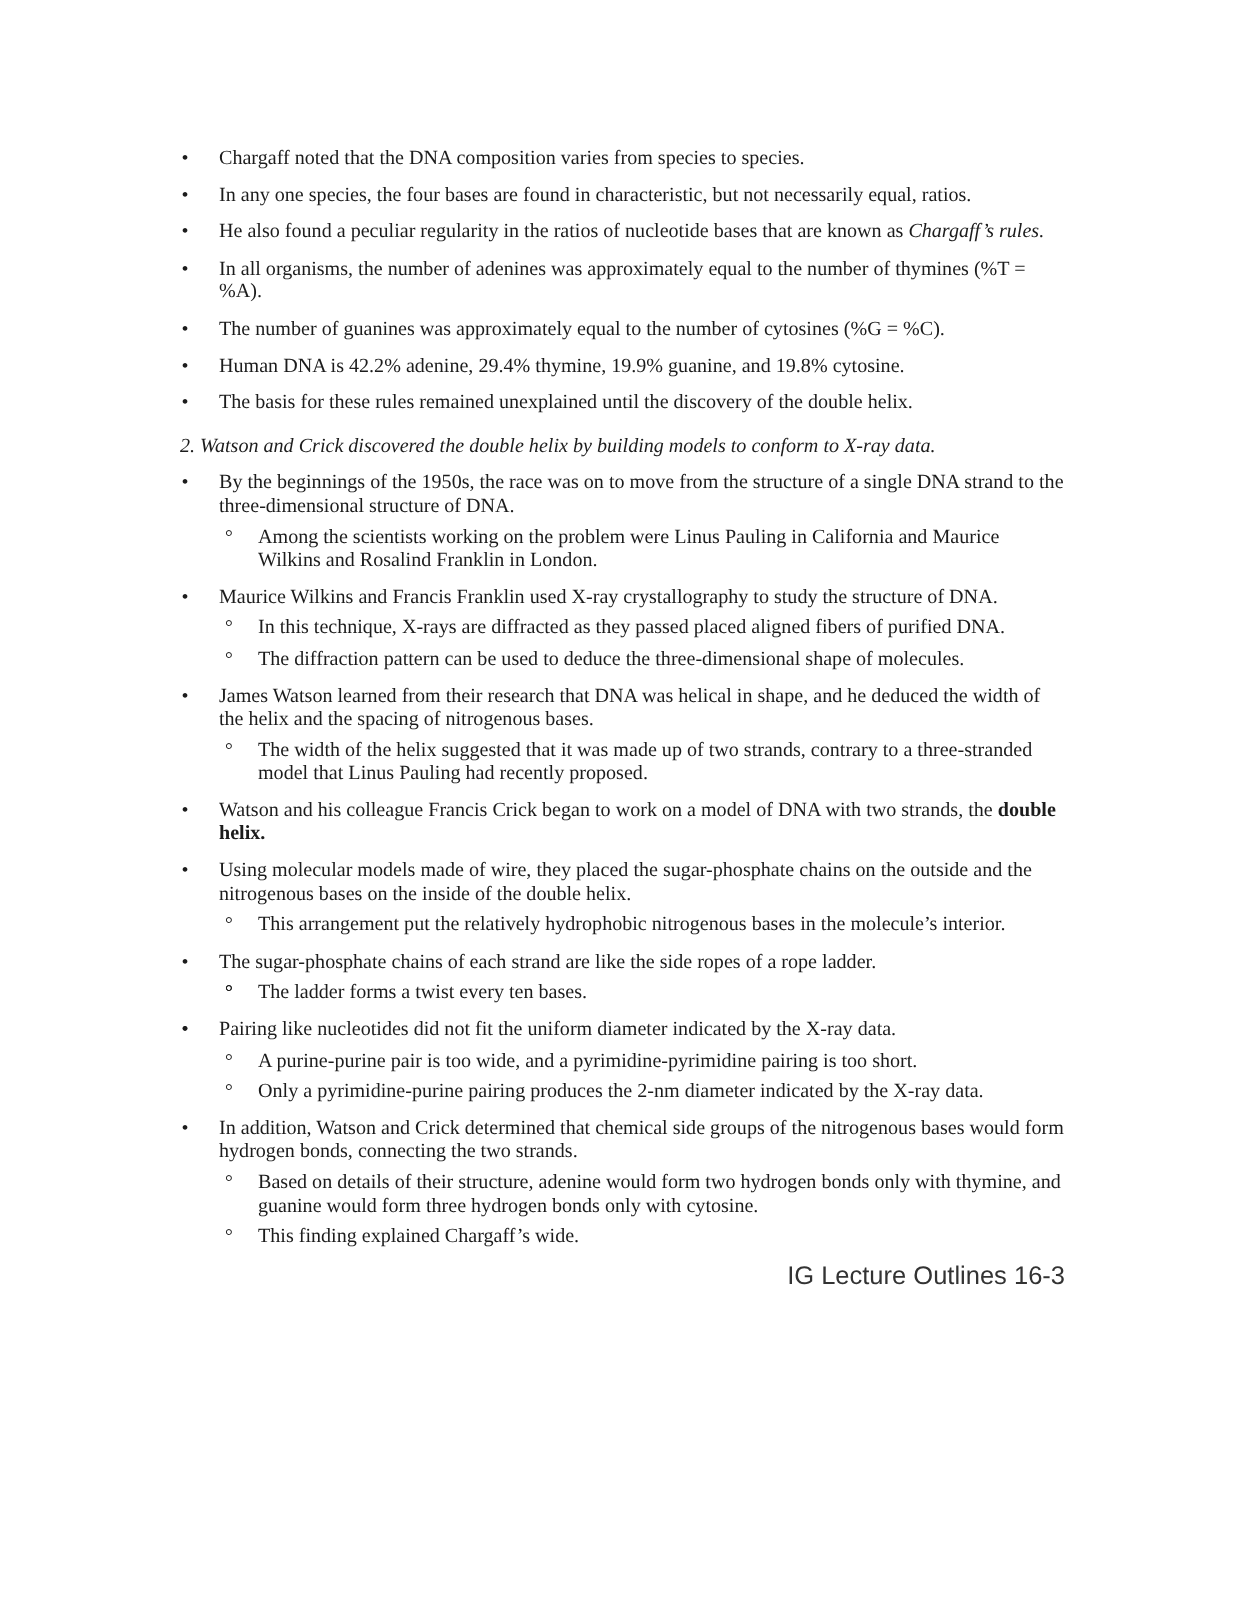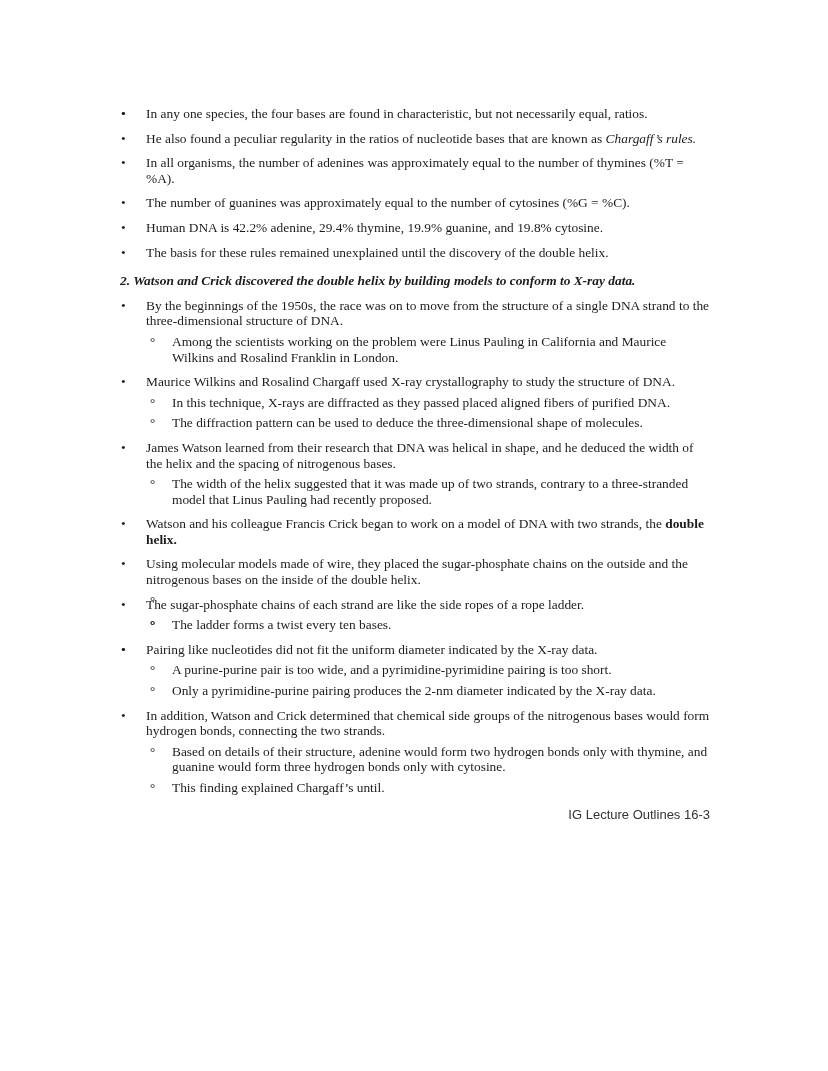--- a/index.html
+++ b/index.html
@@ -35,64 +35,64 @@
     top: 0;
   }
   .b2 { padding-left: 52px; margin-top: 5px; }
   .b2 > .marker {
     position: absolute;
     left: 30px;
     top: 0;
     font-size: 13px;
   }
   .heading {
-    font-weight: bold;
+    font-weight: normal;
     font-style: italic;
     margin-top: 13px;
     margin-bottom: 1px;
   }
   .seg-italic { font-style: italic; text-align: right; }
   .seg-bold { font-weight: bold; }
   .footer {
     margin-top: 11px;
     text-align: right;
     font-family: "Liberation Sans", "DejaVu Sans", sans-serif;
-    font-size: 13px;
+    font-size: 17px;
     line-height: 15px;
     color: var(--footer);
   }
 </style>
 </head>
 <body>
 
 <div class="page">
   <div class="doc">
-      <div class="li b1"><span class="marker">•</span></div>
+      <div class="li b1"><span class="marker">•</span><span class="text"><span>Chargaff noted that the DNA composition varies from species to species.</span></span></div>
       <div class="li b1"><span class="marker">•</span><span class="text"><span>In any one species, the four bases are found in characteristic, but not necessarily equal, ratios.</span></span></div>
       <div class="li b1"><span class="marker">•</span><span class="text"><span>He also found a peculiar regularity in the ratios of nucleotide bases that are known as </span><span class="seg-italic">Chargaff’s rules.</span></span></div>
       <div class="li b1"><span class="marker">•</span><span class="text"><span>In all organisms, the number of adenines was approximately equal to the number of thymines (%T = %A).</span></span></div>
       <div class="li b1"><span class="marker">•</span><span class="text"><span>The number of guanines was approximately equal to the number of cytosines (%G = %C).</span></span></div>
       <div class="li b1"><span class="marker">•</span><span class="text"><span>Human DNA is 42.2% adenine, 29.4% thymine, 19.9% guanine, and 19.8% cytosine.</span></span></div>
       <div class="li b1"><span class="marker">•</span><span class="text"><span>The basis for these rules remained unexplained until the discovery of the double helix.</span></span></div>
       <div class="heading"><span>2. Watson and Crick discovered the double helix by building models to conform to X-ray data.</span></div>
       <div class="li b1"><span class="marker">•</span><span class="text"><span>By the beginnings of the 1950s, the race was on to move from the structure of a single DNA strand to the three-dimensional structure of DNA.</span></span></div>
       <div class="li b2"><span class="marker">°</span><span class="text"><span>Among the scientists working on the problem were Linus Pauling in California and Maurice Wilkins and Rosalind Franklin in London.</span></span></div>
-      <div class="li b1"><span class="marker">•</span><span class="text"><span>Maurice Wilkins and Rosalind Chargaff used X-ray crystallography to study the structure of DNA.</span></span></div>
+      <div class="li b1"><span class="marker">•</span><span class="text"><span>Maurice Wilkins and Francis Franklin used X-ray crystallography to study the structure of DNA.</span></span></div>
       <div class="li b2"><span class="marker">°</span><span class="text"><span>In this technique, X-rays are diffracted as they passed placed aligned fibers of purified DNA.</span></span></div>
       <div class="li b2"><span class="marker">°</span><span class="text"><span>The diffraction pattern can be used to deduce the three-dimensional shape of molecules.</span></span></div>
       <div class="li b1"><span class="marker">•</span><span class="text"><span>James Watson learned from their research that DNA was helical in shape, and he deduced the width of the helix and the spacing of nitrogenous bases.</span></span></div>
       <div class="li b2"><span class="marker">°</span><span class="text"><span>The width of the helix suggested that it was made up of two strands, contrary to a three-stranded model that Linus Pauling had recently proposed.</span></span></div>
       <div class="li b1"><span class="marker">•</span><span class="text"><span>Watson and his colleague Francis Crick began to work on a model of DNA with two strands, the </span><span class="seg-bold">double helix.</span></span></div>
       <div class="li b1"><span class="marker">•</span><span class="text"><span>Using molecular models made of wire, they placed the sugar-phosphate chains on the outside and the nitrogenous bases on the inside of the double helix.</span></span></div>
-      <div class="li b2"><span class="marker">°</span></div>
+      <div class="li b2"><span class="marker">°</span><span class="text"><span>This arrangement put the relatively hydrophobic nitrogenous bases in the molecule’s interior.</span></span></div>
       <div class="li b1"><span class="marker">•</span><span class="text"><span>The sugar-phosphate chains of each strand are like the side ropes of a rope ladder.</span></span></div>
       <div class="li b2"><span class="marker">°</span></div>
       <div class="li b2"><span class="marker">°</span><span class="text"><span>The ladder forms a twist every ten bases.</span></span></div>
       <div class="li b1"><span class="marker">•</span></div>
       <div class="li b1"><span class="marker">•</span><span class="text"><span>Pairing like nucleotides did not fit the uniform diameter indicated by the X-ray data.</span></span></div>
       <div class="li b2"><span class="marker">°</span><span class="text"><span>A purine-purine pair is too wide, and a pyrimidine-pyrimidine pairing is too short.</span></span></div>
       <div class="li b2"><span class="marker">°</span><span class="text"><span>Only a pyrimidine-purine pairing produces the 2-nm diameter indicated by the X-ray data.</span></span></div>
       <div class="li b1"><span class="marker">•</span><span class="text"><span>In addition, Watson and Crick determined that chemical side groups of the nitrogenous bases would form hydrogen bonds, connecting the two strands.</span></span></div>
       <div class="li b2"><span class="marker">°</span><span class="text"><span>Based on details of their structure, adenine would form two hydrogen bonds only with thymine, and guanine would form three hydrogen bonds only with cytosine.</span></span></div>
-      <div class="li b2"><span class="marker">°</span><span class="text"><span>This finding explained Chargaff’s until.</span></span></div>
+      <div class="li b2"><span class="marker">°</span><span class="text"><span>This finding explained Chargaff’s wide.</span></span></div>
     </div>
   <div class="footer">IG Lecture Outlines 16-3</div>
 </div>
 
 </body></html>

